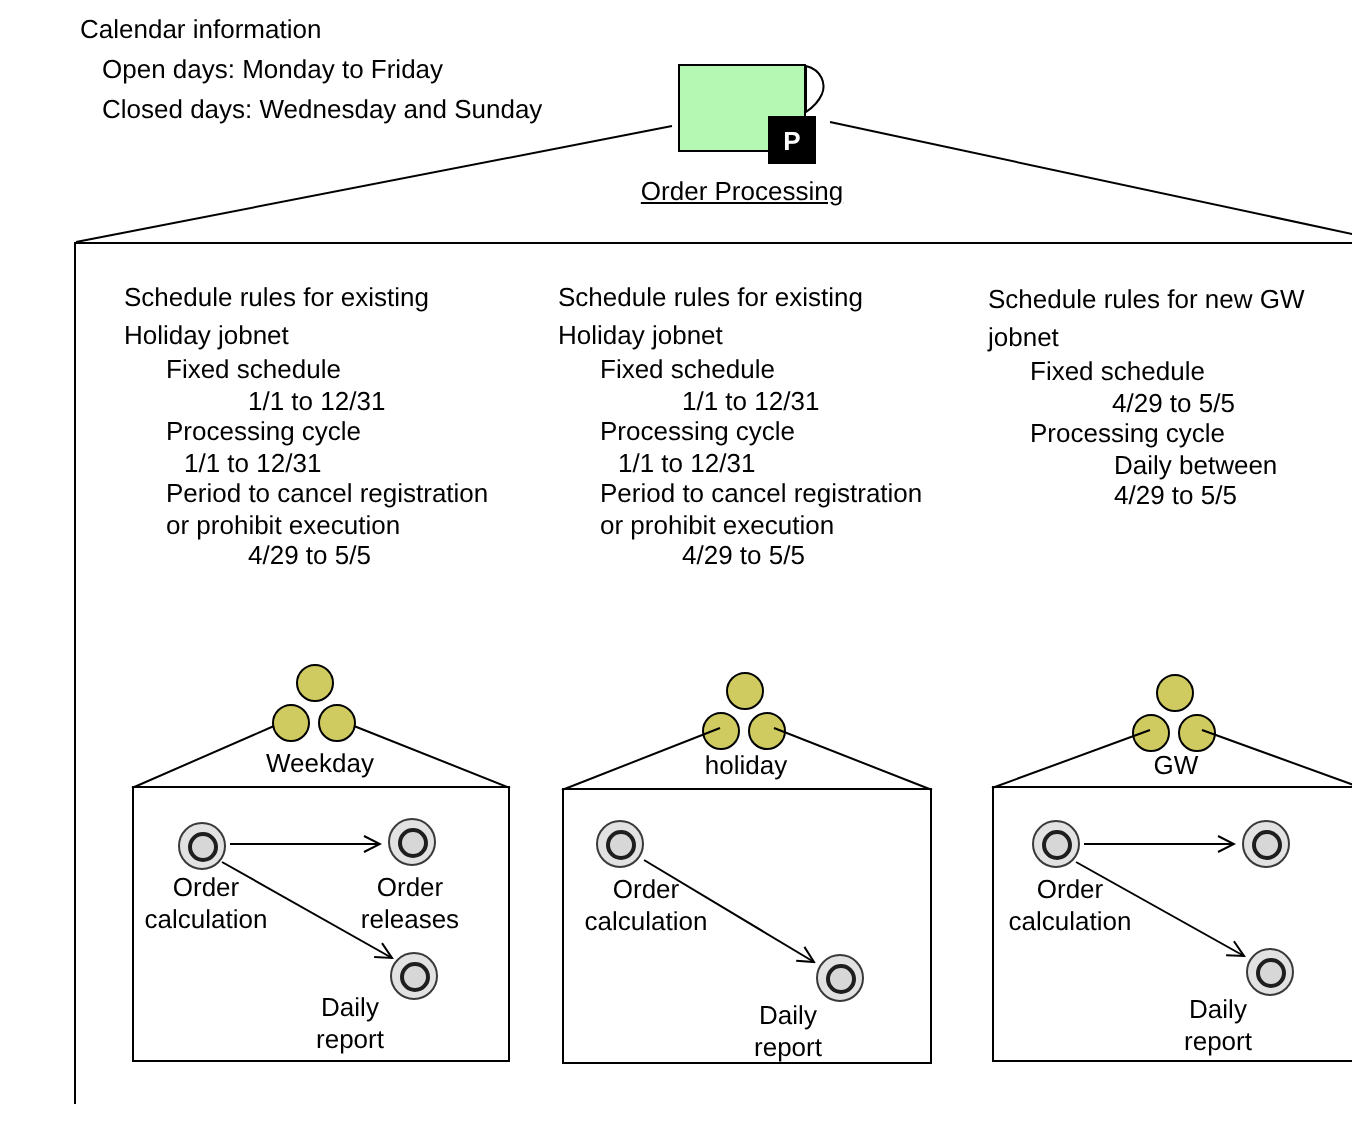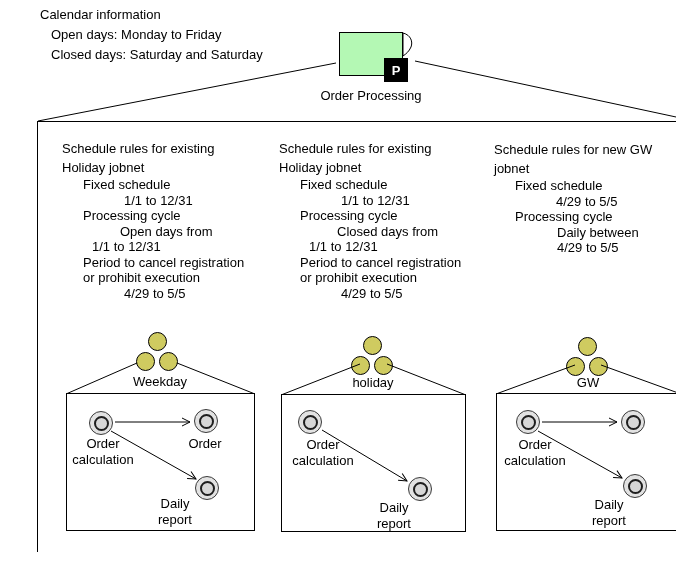--- a/index.html
+++ b/index.html
@@ -17,21 +17,21 @@
 
   
   .cal { left:7px; top:5px; line-height:20px; }
   .cal .sub { padding-left:11px; }
 
   
   .green-rect { left:306px; top:32px; width:64px; height:44px; background:#b4f8b4; border:1px solid #000; z-index:1; }
   .p-badge { left:351px; top:58px; width:24px; height:24px; background:#000; color:#fff;
              display:flex; align-items:center; justify-content:center;
              font-weight:bold; font-size:13px; z-index:5; }
-  .root-label { left:273px; top:88px; width:130px; text-align:center; }
+  .root-label { left:273px; top:88px; width:130px; text-align:center;text-decoration:underline; }
 
   
   .outer-box { left:4px; top:121px; width:668px; height:432px; border:1px solid #000; }
   .inner-box { border:1px solid #000; background:#fff; }
   .ib1 { left:33px;  top:393px; width:189px; height:138px; }
   .ib2 { left:248px; top:394px; width:185px; height:138px; }
   .ib3 { left:463px; top:393px; width:185px; height:138px; }
 
   
   .col { width:214px; }
@@ -66,49 +66,47 @@
   .job-label { width:110px; text-align:center; line-height:15.5px; }
 </style>
 </head>
 <body>
 
 <div class="stage">
 
   <div class="abs cal">
     <div>Calendar information</div>
     <div class="sub">Open days: Monday to Friday</div>
-    <div class="sub">Closed days: Saturday and Saturday</div>
+    <div class="sub">Closed days: Wednesday and Sunday</div>
   </div>
 
   <div class="abs green-rect"></div>
   <div class="abs p-badge">P</div>
   <div class="abs root-label">Order Processing</div>
 
   <div class="abs outer-box"></div>
 
   <div class="abs col c1">
     <div class="tt">Schedule rules for existing</div>
     <div class="tt">Holiday jobnet</div>
     <div class="bl in1">Fixed schedule</div>
     <div class="bl in3">1/1 to 12/31</div>
     <div class="bl in1">Processing cycle</div>
-    <div class="bl in4">Open days from</div>
     <div class="bl in2">1/1 to 12/31</div>
     <div class="bl in1">Period to cancel registration</div>
     <div class="bl in1">or prohibit execution</div>
     <div class="bl in3">4/29 to 5/5</div>
   </div>
 
   <div class="abs col c2">
     <div class="tt">Schedule rules for existing</div>
     <div class="tt">Holiday jobnet</div>
     <div class="bl in1">Fixed schedule</div>
     <div class="bl in3">1/1 to 12/31</div>
     <div class="bl in1">Processing cycle</div>
-    <div class="bl in4">Closed days from</div>
     <div class="bl in2">1/1 to 12/31</div>
     <div class="bl in1">Period to cancel registration</div>
     <div class="bl in1">or prohibit execution</div>
     <div class="bl in3">4/29 to 5/5</div>
   </div>
 
   <div class="abs col c3">
     <div class="tt">Schedule rules for new GW</div>
     <div class="tt">jobnet</div>
     <div class="bl in1">Fixed schedule</div>
@@ -145,20 +143,21 @@
 
   <div class="abs job" style="left:56px;top:411px"></div>
   <div class="abs job" style="left:161px;top:409px"></div>
   <div class="abs job" style="left:162px;top:476px"></div>
   <div class="abs job-label" style="left:15px;top:436px">
     <div>Order</div>
     <div>calculation</div>
   </div>
   <div class="abs job-label" style="left:117px;top:436px">
     <div>Order</div>
+    <div>releases</div>
   </div>
   <div class="abs job-label" style="left:87px;top:496px">
     <div>Daily</div>
     <div>report</div>
   </div>
 
   <div class="abs job" style="left:265px;top:410px"></div>
   <div class="abs job" style="left:375px;top:477px"></div>
   <div class="abs job-label" style="left:235px;top:437px">
     <div>Order</div>

